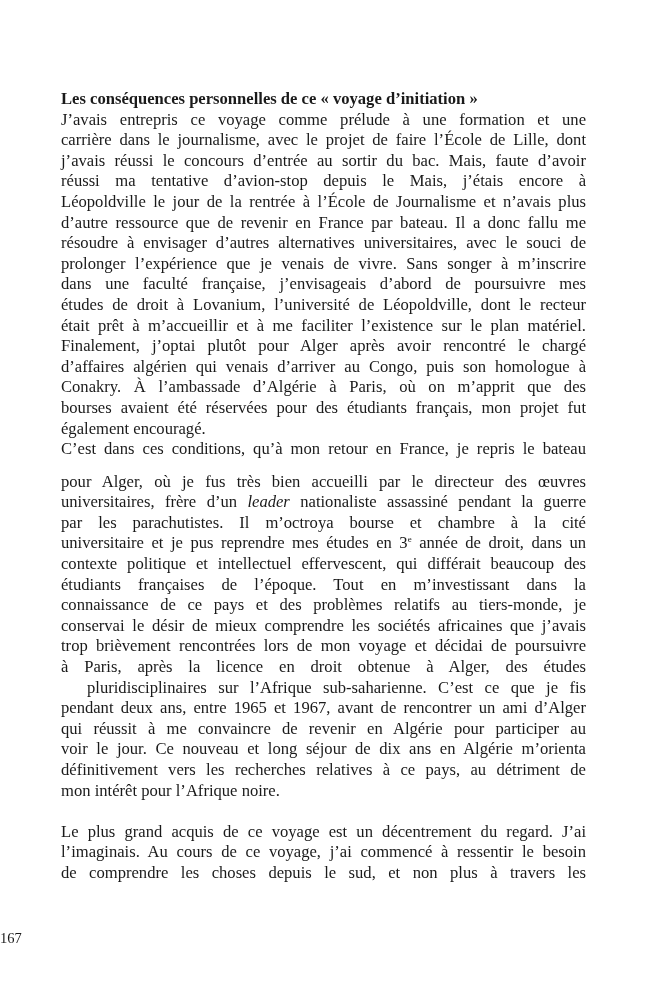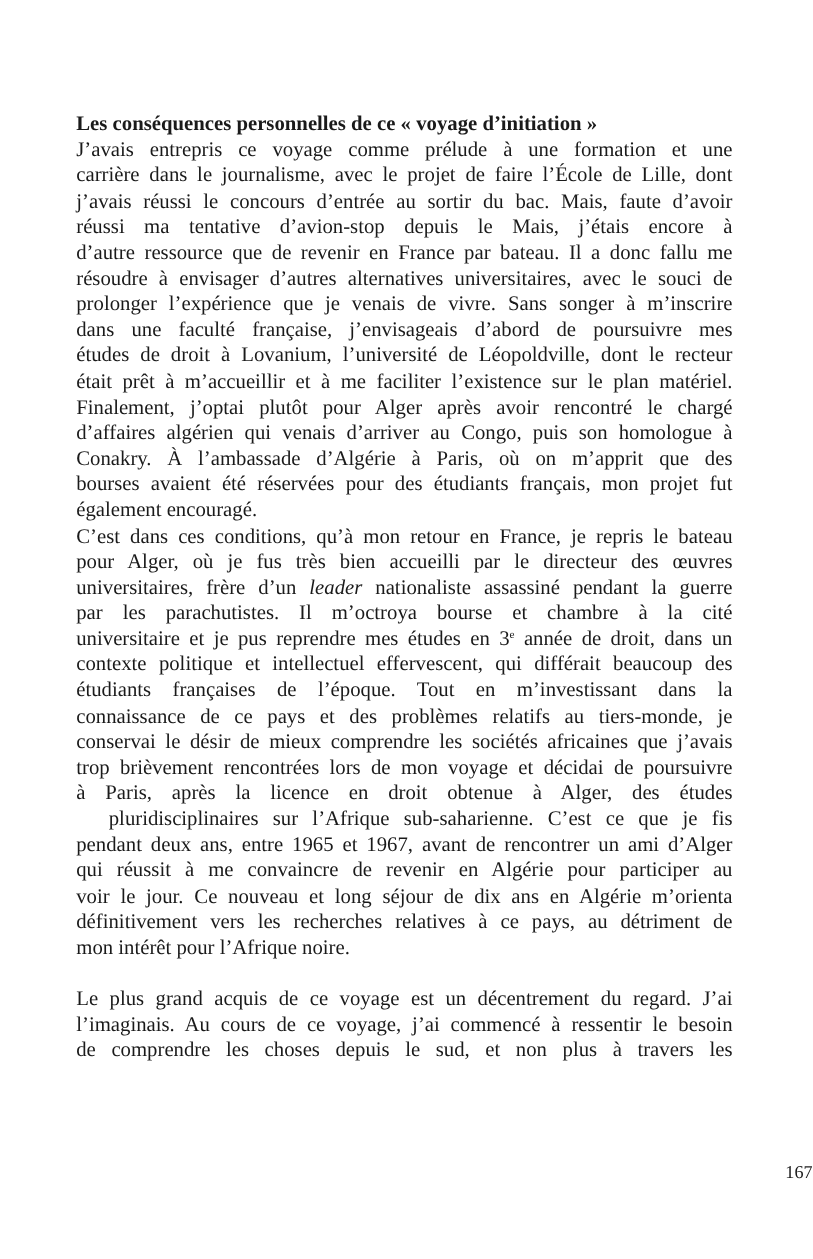--- a/index.html
+++ b/index.html
@@ -57,21 +57,21 @@
     text-align-last: justify;
   }
   .line.last span.j {
     text-align-last: left;
   }
   .page-number {
     position: absolute;
     left: 0;
     width: 650px;
     top: 930px;
-    text-align: right;
+    text-align: left;
     font-size: 14.5px;
     font-family: "Liberation Serif", "DejaVu Serif", serif;
     color: #1a1a1a;
   }
 </style>
 </head>
 <body>
 
 <div class="page">
 
@@ -84,20 +84,23 @@
     <div class="line">
         <span class="j" style="white-space: normal;">carrière dans le journalisme, avec le projet de faire l’École de Lille, dont</span>
       </div>
     <div class="line">
         <span class="j" style="white-space: normal;">j’avais réussi le concours d’entrée au sortir du bac. Mais, faute d’avoir</span>
       </div>
     <div class="line">
         <span class="j" style="white-space: normal;">réussi ma tentative d’avion-stop depuis le Mais, j’étais encore à</span>
       </div>
     <div class="line">
+        <span class="j" style="white-space: normal;">Léopoldville le jour de la rentrée à l’École de Journalisme et n’avais plus</span>
+      </div>
+    <div class="line">
         <span class="j" style="white-space: normal;">d’autre ressource que de revenir en France par bateau. Il a donc fallu me</span>
       </div>
     <div class="line">
         <span class="j" style="white-space: normal;">résoudre à envisager d’autres alternatives universitaires, avec le souci de</span>
       </div>
     <div class="line">
         <span class="j" style="white-space: normal;">prolonger l’expérience que je venais de vivre. Sans songer à m’inscrire</span>
       </div>
     <div class="line">
         <span class="j" style="white-space: normal;">dans une faculté française, j’envisageais d’abord de poursuivre mes</span>
@@ -123,21 +126,21 @@
     <div class="line last">
         <span class="j" style="white-space: normal;">également encouragé.</span>
       </div>
   </div>
 
   <div>
     <div class="line">
         <span class="j" style="white-space: normal;">C’est dans ces conditions, qu’à mon retour en France, je repris le bateau</span>
       </div>
     <div class="line">
-        <span class="j" style="white-space: normal;">pour Alger, où je fus très bien accueilli par le directeur des œuvres</span>
+        <span class="j" style="white-space: normal; margin-top: 12px;">pour Alger, où je fus très bien accueilli par le directeur des œuvres</span>
       </div>
     <div class="line">
         <span class="j" style="white-space: normal;"><span>universitaires, frère d’un </span><span class="it">leader</span><span> nationaliste assassiné pendant la guerre</span></span>
       </div>
     <div class="line">
         <span class="j" style="white-space: normal;">par les parachutistes. Il m’octroya bourse et chambre à la cité</span>
       </div>
     <div class="line">
         <span class="j" style="white-space: normal;"><span>universitaire et je pus reprendre mes études en 3</span><sup>e</sup><span> année de droit, dans un</span></span>
       </div>

